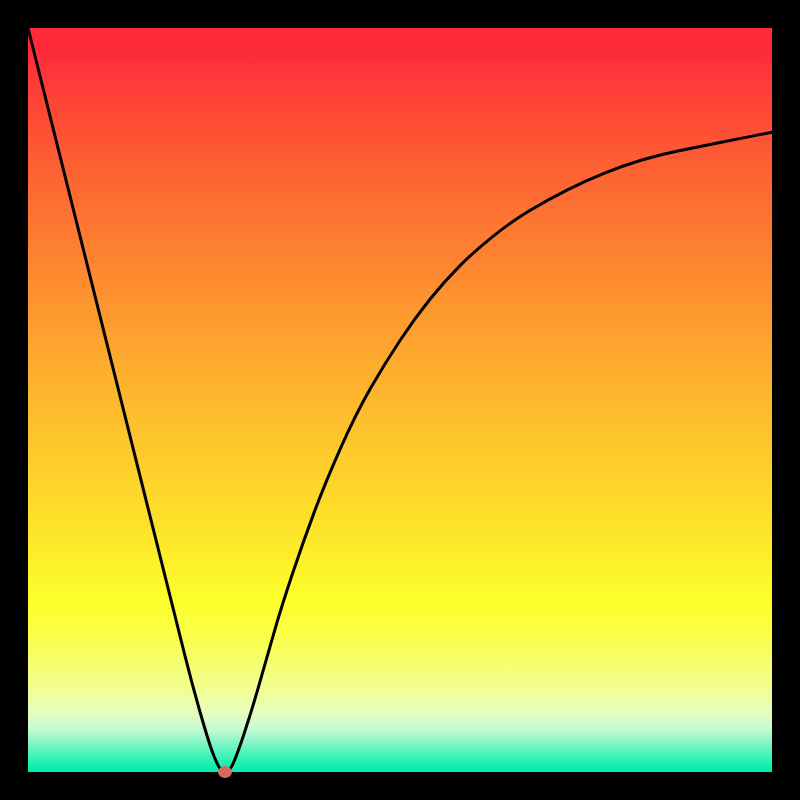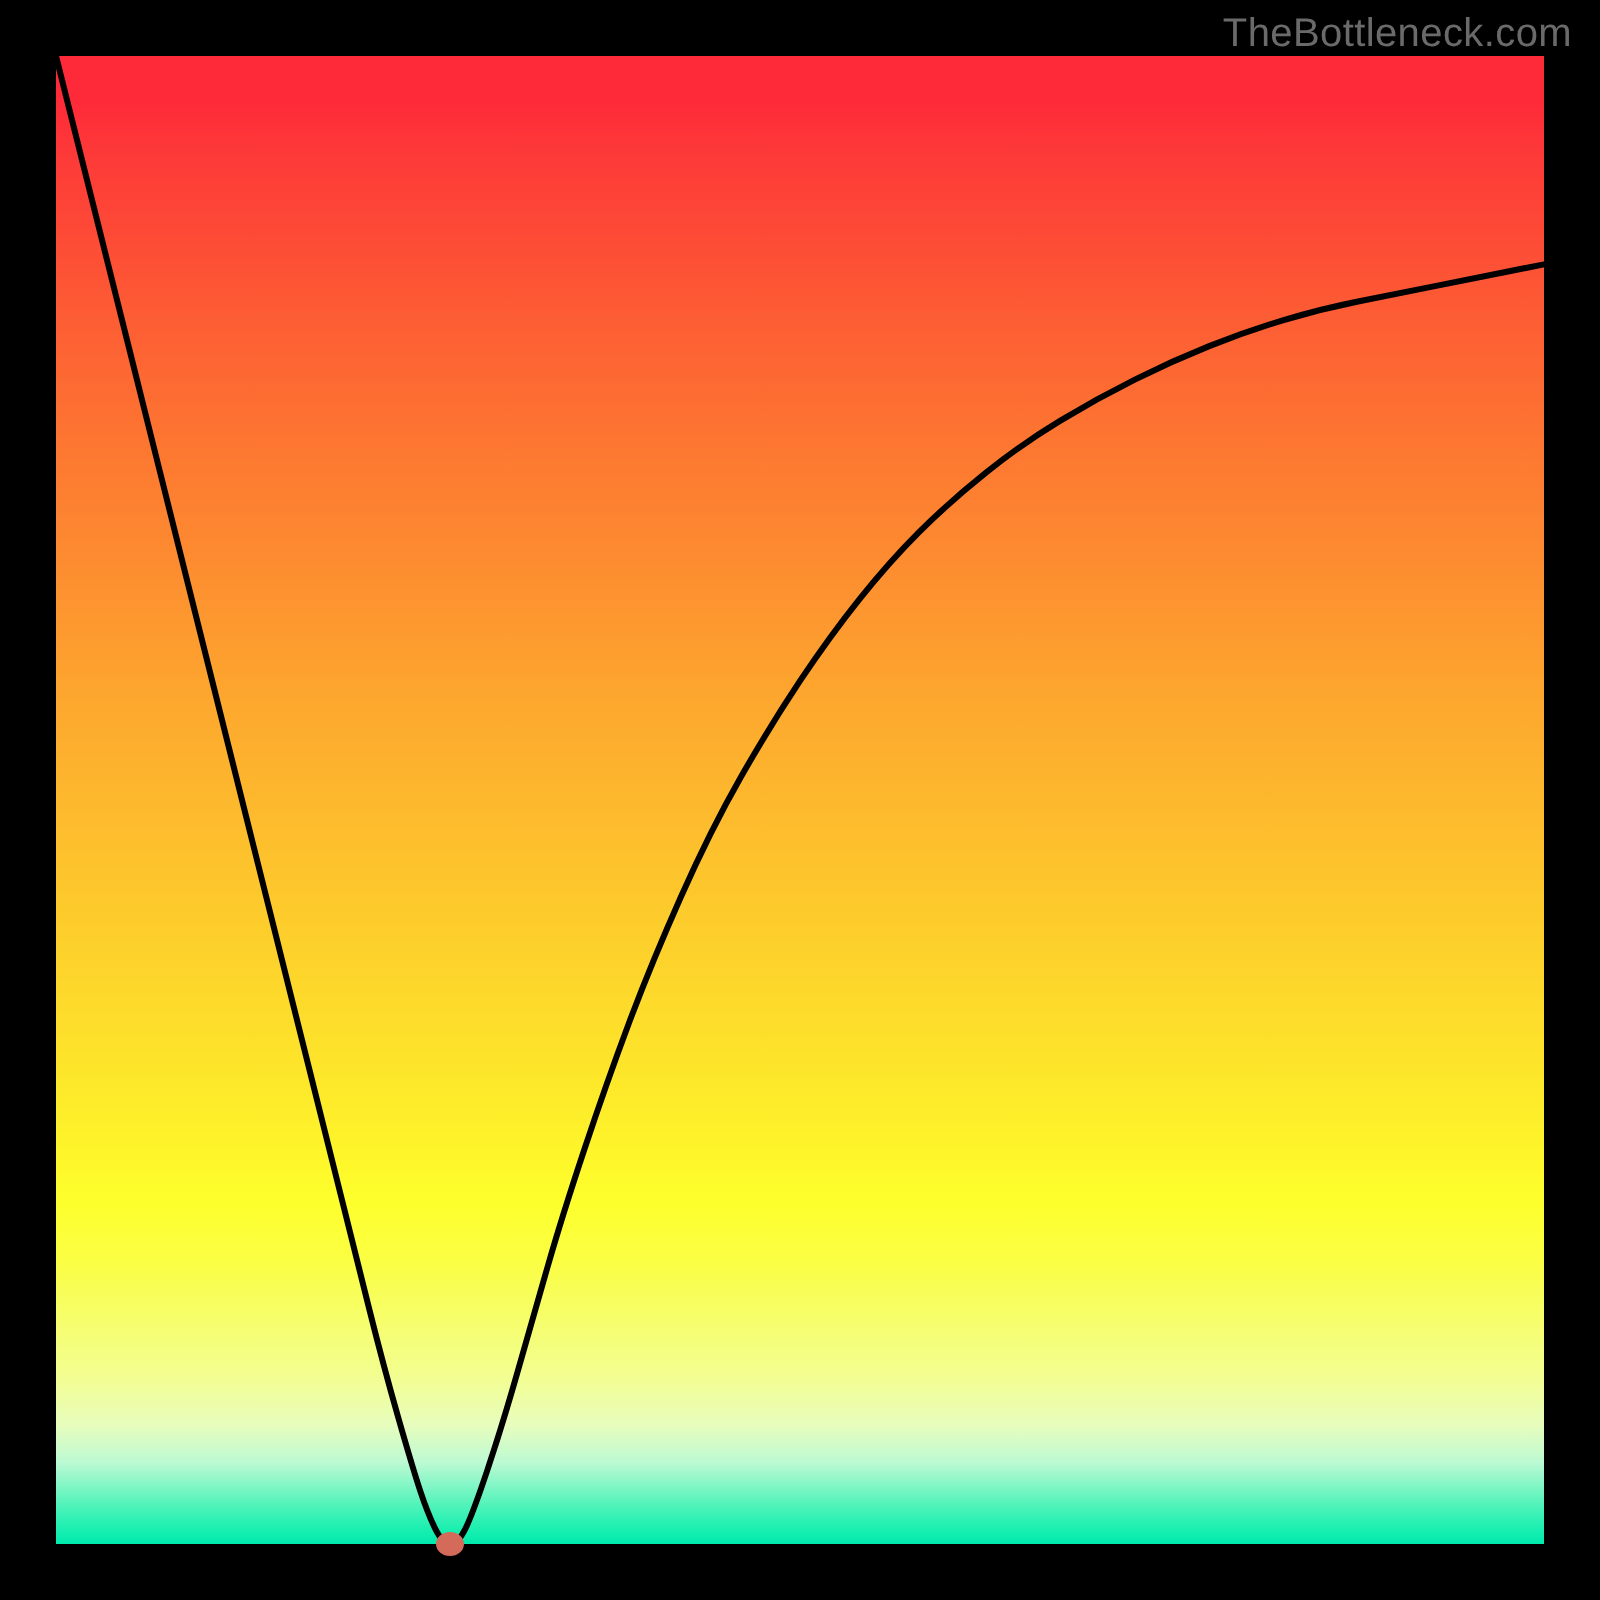--- a/index.html
+++ b/index.html
@@ -77,21 +77,20 @@
     background: #d36a5a;
     border-radius: 50% / 50%;
     transform: translate(-50%, -50%);
     z-index: 5;
   }
 </style>
 </head>
 <body>
 
 <div class="frame">
-  <div class="watermark">TheBottleneck.com</div>
 
   <div class="plot">
     <svg class="curve" viewBox="0 0 744 744" preserveAspectRatio="none">
       <path id="curve-path" fill="none" stroke="#000000" stroke-width="3" stroke-linejoin="round" stroke-linecap="round" d="M 0.00 0.00 Q 0.00 0.00 7.44 29.76 Q 14.88 59.52 22.32 89.28 Q 29.76 119.04 37.20 148.80 Q 44.64 178.56 52.08 208.32 Q 59.52 238.08 66.96 267.84 Q 74.40 297.60 81.84 327.36 Q 89.28 357.12 96.72 386.88 Q 104.16 416.64 111.60 446.40 Q 119.04 476.16 126.48 505.92 Q 133.92 535.68 141.36 565.44 Q 148.80 595.20 156.24 624.96 Q 163.68 654.72 171.12 680.76 Q 178.56 706.80 182.28 717.96 Q 186.00 729.12 189.72 736.56 Q 193.44 744.00 197.16 744.00 Q 200.88 744.00 204.60 736.56 Q 208.32 729.12 215.76 706.80 Q 223.20 684.48 230.64 658.44 Q 238.08 632.40 245.52 606.36 Q 252.96 580.32 264.12 546.84 Q 275.28 513.36 286.44 483.60 Q 297.60 453.84 312.48 420.36 Q 327.36 386.88 342.24 360.84 Q 357.12 334.80 372.00 312.48 Q 386.88 290.16 401.76 271.56 Q 416.64 252.96 431.52 238.08 Q 446.40 223.20 465.00 208.32 Q 483.60 193.44 502.20 182.28 Q 520.80 171.12 539.40 161.82 Q 558.00 152.52 576.60 145.08 Q 595.20 137.64 613.80 132.06 Q 632.40 126.48 651.00 122.76 Q 669.60 119.04 688.20 115.32 Q 706.80 111.60 725.40 107.88 T 744.00 104.16 "></path>
     </svg>
     <div id="marker" class="marker" style="left: 197.16px; top: 744px; background: rgb(211, 106, 90);"></div>
   </div>
 </div>
 
 </body></html>

